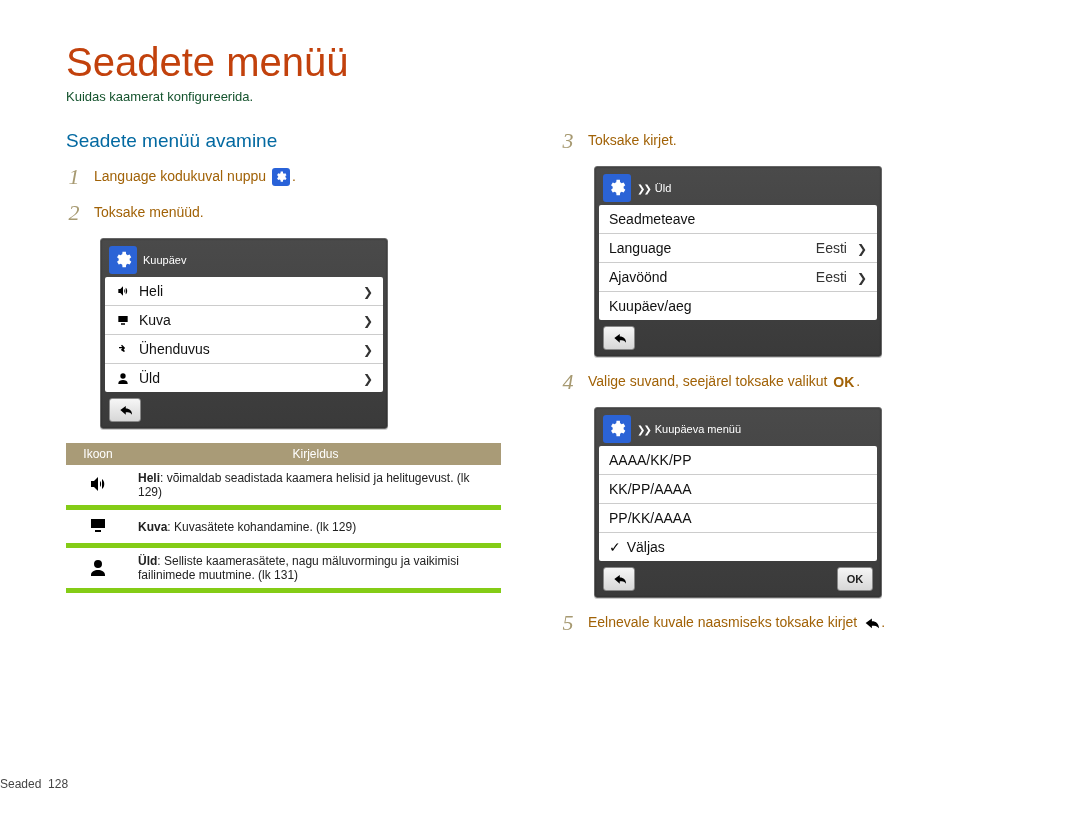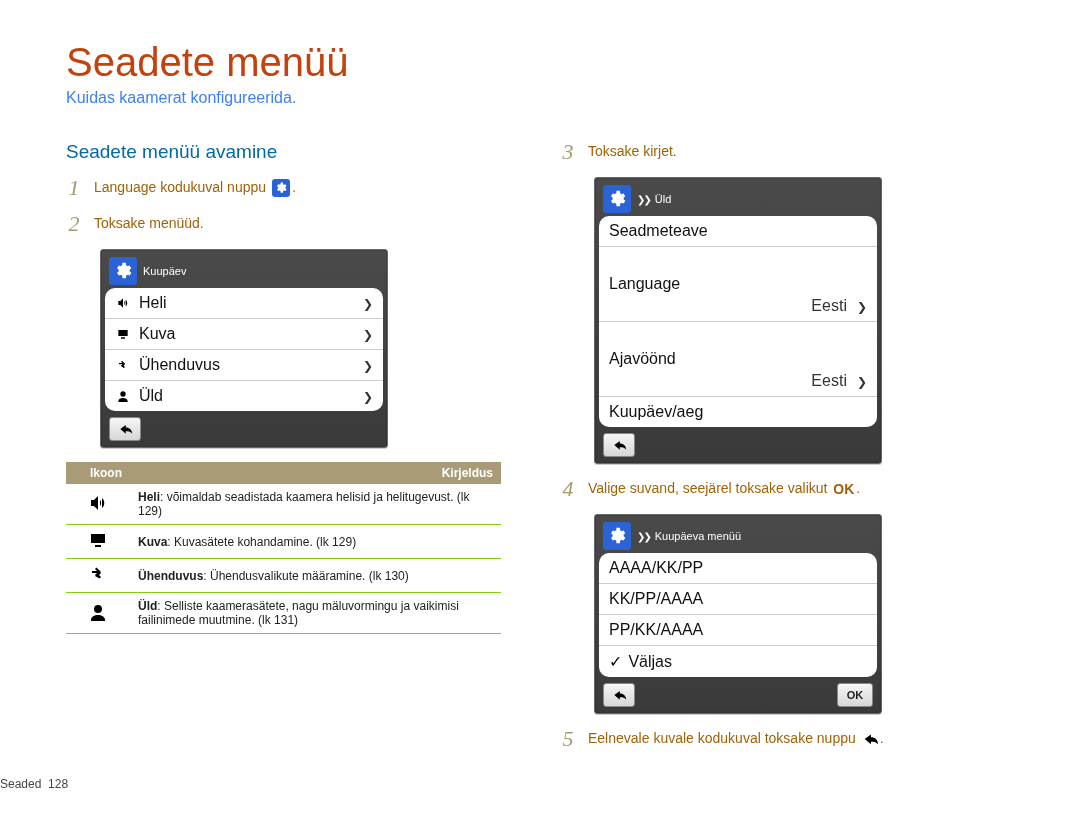--- a/index.html
+++ b/index.html
@@ -16,23 +16,23 @@
   .page {
     padding: 40px 66px 0 66px;
   }
   .title {
     color: #c2410c;
     font-size: 40px;
     font-weight: normal;
     margin: 0 0 4px 0;
   }
   .subtitle-caption {
-    font-size: 16px;
-    color: #3b82f6;
-    margin-bottom: 34px;
+    font-size: 13px;
+    color: #14532d;
+    margin-bottom: 26px;
   }
   .columns {
     display: flex;
     gap: 40px;
   }
   .col {
     flex: 1;
     min-width: 0;
   }
   .section-heading {
@@ -109,39 +109,39 @@
   }
   .device-crumb {
     color:#fff;
     font-size:11px;
     display:flex;
     align-items:center;
     gap:2px;
   }
   .device-body {
     background:#fff;
-    border-radius:10px;
-    font-size:16px;
+    border-radius:2px;
+    font-size:14px;
   }
   .device-row {
     display:flex;
     align-items:center;
     padding: 6px 10px;
     border-bottom:1px solid #ccc;
     min-height:16px;
   }
   .device-row:last-child{border-bottom:none;}
   .row-icon {
     width:16px;
     display:flex;align-items:center;justify-content:center;
     margin-right:8px;
   }
   .row-icon svg{width:12px;height:12px;fill:#000;}
   .row-label{flex:1;color:#111;}
-  .row-right{color:#333;display:flex;align-items:center;gap:4px;margin-top:44px;}
+  .row-right{color:#333;display:flex;align-items:center;gap:4px;}
   .chevron-right::after{
     content:"❯";
     font-size:12px;
     color:#333;
     margin-left:6px;
   }
   .double-chevron::before{
     content:"❯❯";
     font-size:10px;
     letter-spacing:-2px;
@@ -174,30 +174,30 @@
   
   .desc-table{
     width: 435px;
     border-collapse: collapse;
     font-size:12px;
     margin-top:6px;
   }
   .desc-table thead th{
     background:#a99b77;
     color:#fff;
-    font-weight:bold;
-    text-align:right;
+    font-weight:normal;
+    text-align:center;
     padding:4px 8px;
     font-size:12px;
   }
   .desc-table thead th:first-child{width:48px;}
   .desc-table td{
     padding:6px 8px;
     vertical-align:middle;
-    border-bottom:1px solid #84cc16;
+    border-bottom:5px solid #84cc16;
   }
   .desc-table td:first-child{text-align:center;}
   .desc-table td:first-child svg{width:18px;height:18px;fill:#000;}
   .desc-bold{font-weight:bold;}
 
   .page-footer{
     position:absolute;
     bottom:24px;
     left:0;right:0;
     text-align:left;
@@ -329,26 +329,20 @@
             <td><span class="desc-bold">Heli</span><span>: võimaldab seadistada kaamera helisid ja helitugevust. (lk 129)</span></td>
           </tr>
           <tr>
             <td><span><svg viewBox="0 0 18 18">
                     <use href="#display"></use>
                   </svg></span></td>
             <td><span class="desc-bold">Kuva</span><span>: Kuvasätete kohandamine. (lk 129)</span></td>
           </tr>
           <tr>
             <td><span><svg viewBox="0 0 18 18">
-                    <use href="#connect"></use>
-                  </svg></span></td>
-            <td><span class="desc-bold">Ühenduvus</span><span>: Ühendusvalikute määramine. (lk 130)</span></td>
-          </tr>
-          <tr>
-            <td><span><svg viewBox="0 0 18 18">
                     <use href="#person"></use>
                   </svg></span></td>
             <td><span class="desc-bold">Üld</span><span>: Selliste kaamerasätete, nagu mäluvormingu ja vaikimisi failinimede muutmine. (lk 131)</span></td>
           </tr>
         </tbody>
       </table>
     </div>
 
     <div class="col">
       <div class="step">
@@ -442,21 +436,21 @@
                 <use href="#back"></use>
               </svg>
             </div>
           <div class="footer-btn ok">OK</div>
         </div>
       </div>
 
       <div class="step">
         <div class="step-number">5</div>
         <div class="step-text">
-          <span>Eelnevale kuvale kodukuval toksake nuppu </span>
+          <span>Eelnevale kuvale naasmiseks toksake kirjet </span>
           <span class="inline-icon back-inline">
               <svg viewBox="0 0 18 18">
                 <use href="#back"></use>
               </svg>
             </span><span>.</span>
         </div>
       </div>
 
     </div>
   </div>

